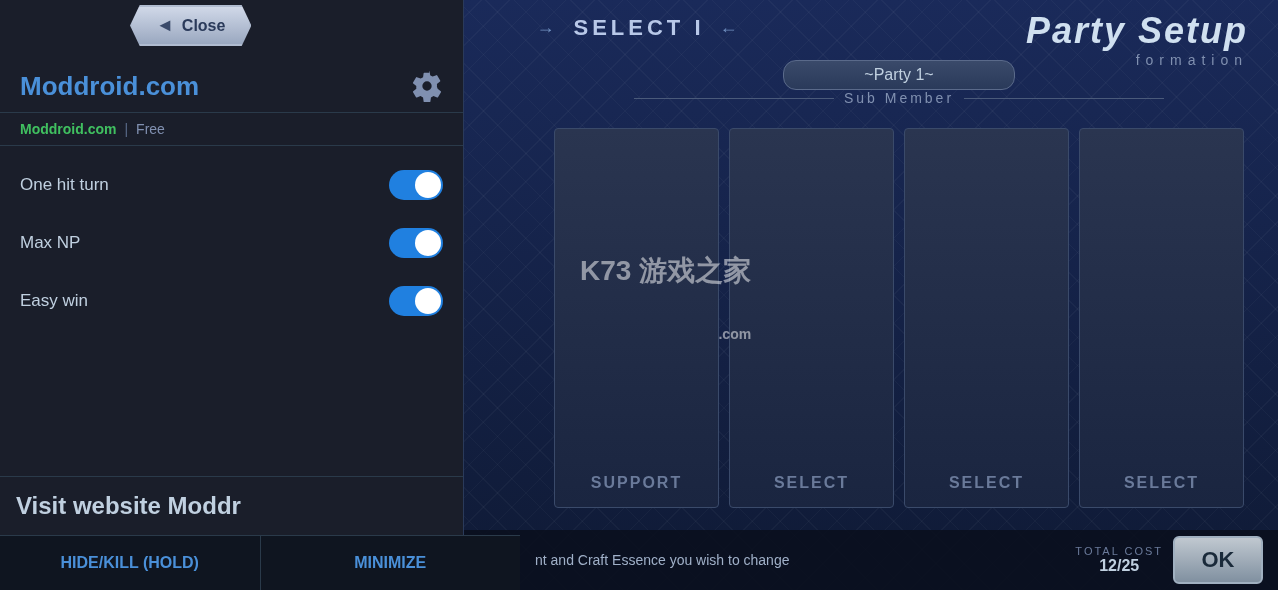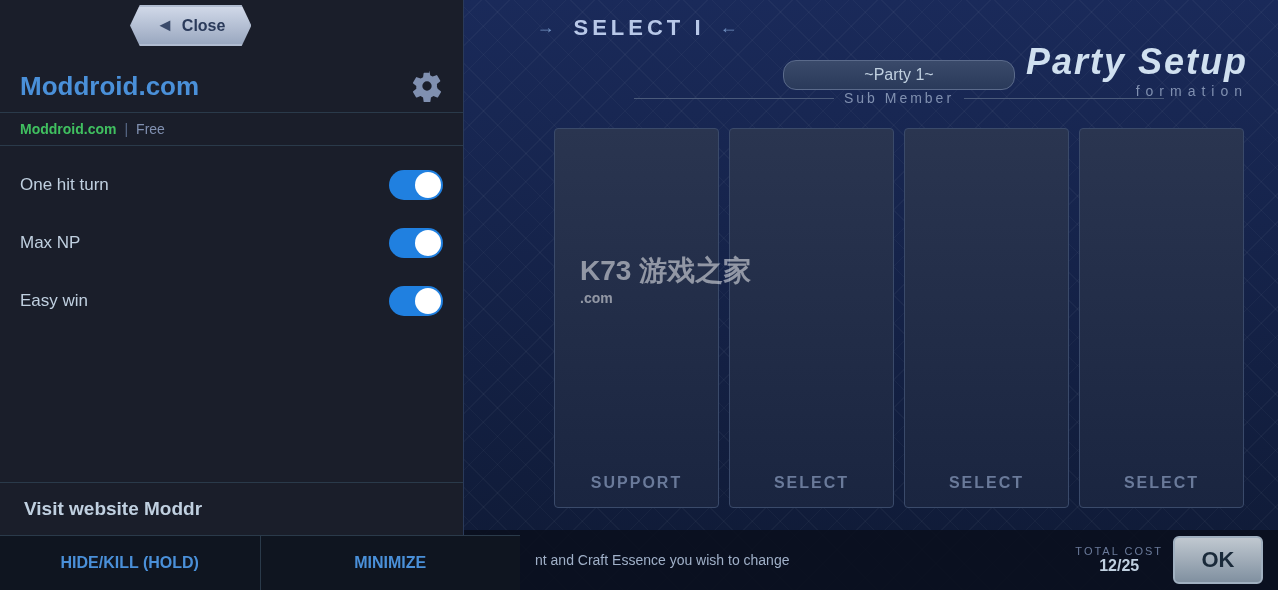--- a/index.html
+++ b/index.html
@@ -56,21 +56,20 @@
     .party-title-arrow {
       color: #7090c0;
       font-size: 18px;
     }
 
     .party-setup-title {
       position: absolute;
       top: 10px;
       right: 30px;
       text-align: right;
-      margin-top: 31px;
     }
 
     .party-setup-title .main {
       color: #d0e0f0;
       font-size: 36px;
       font-style: italic;
       font-weight: bold;
       letter-spacing: 2px;
     }
 
@@ -261,20 +260,22 @@
       top: 252px;
       left: 580px;
       color: rgba(255,255,255,0.5);
       font-size: 28px;
       font-weight: bold;
       pointer-events: none;
     }
 
     .watermark-sub {
       font-size: 14px;
+      text-align: right;
+      margin-top: 36px;
     }
 
     
     .overlay-panel {
       position: absolute;
       top: 0;
       left: 0;
       width: 464px;
       height: 535px;
       background: #1a1e2a;
@@ -389,23 +390,23 @@
       height: 26px;
       background: white;
       border-radius: 50%;
       top: 2px;
       right: 2px;
       transition: 0.2s;
     }
 
     
     .visit-text {
-      padding: 15px 24px;
+      padding: 15px 16px;
       color: #c0d0e0;
-      font-size: 19px;
+      font-size: 24px;
       font-weight: bold;
       border-top: 1px solid #2a3a4a;
       white-space: nowrap;
       overflow: hidden;
       text-overflow: ellipsis;
     }
 
     
     .panel-bottom {
       position: absolute;

